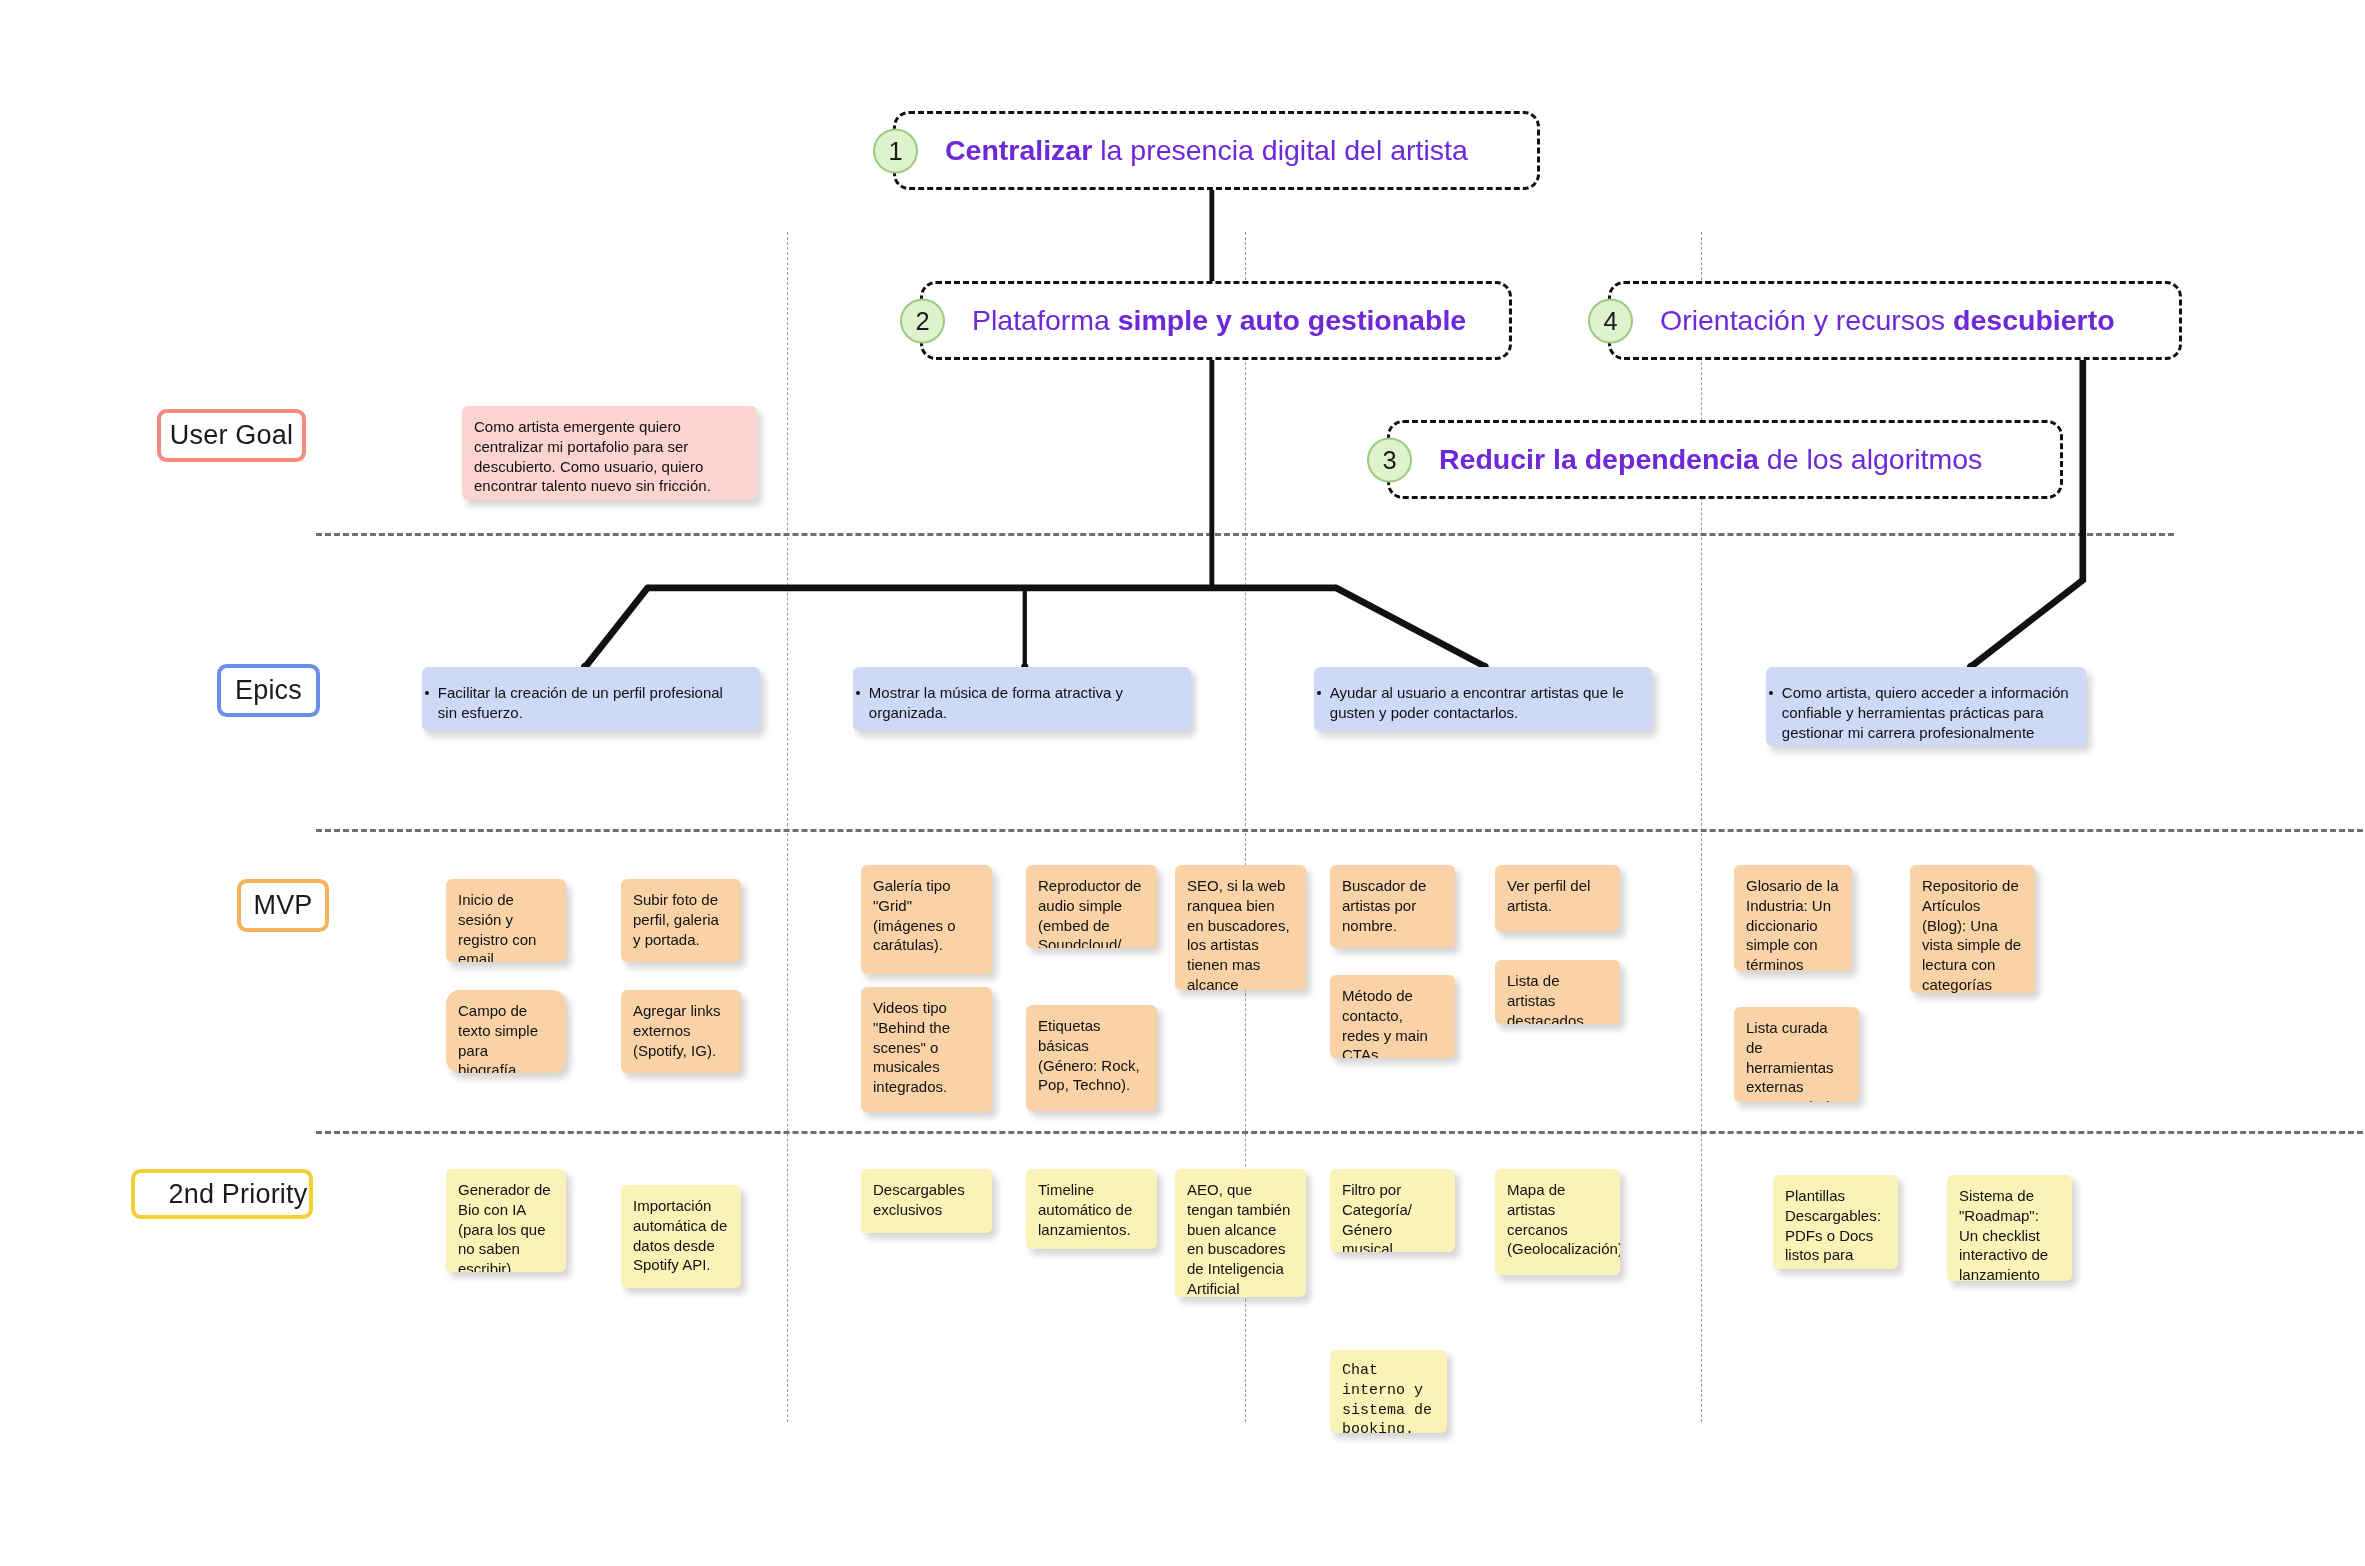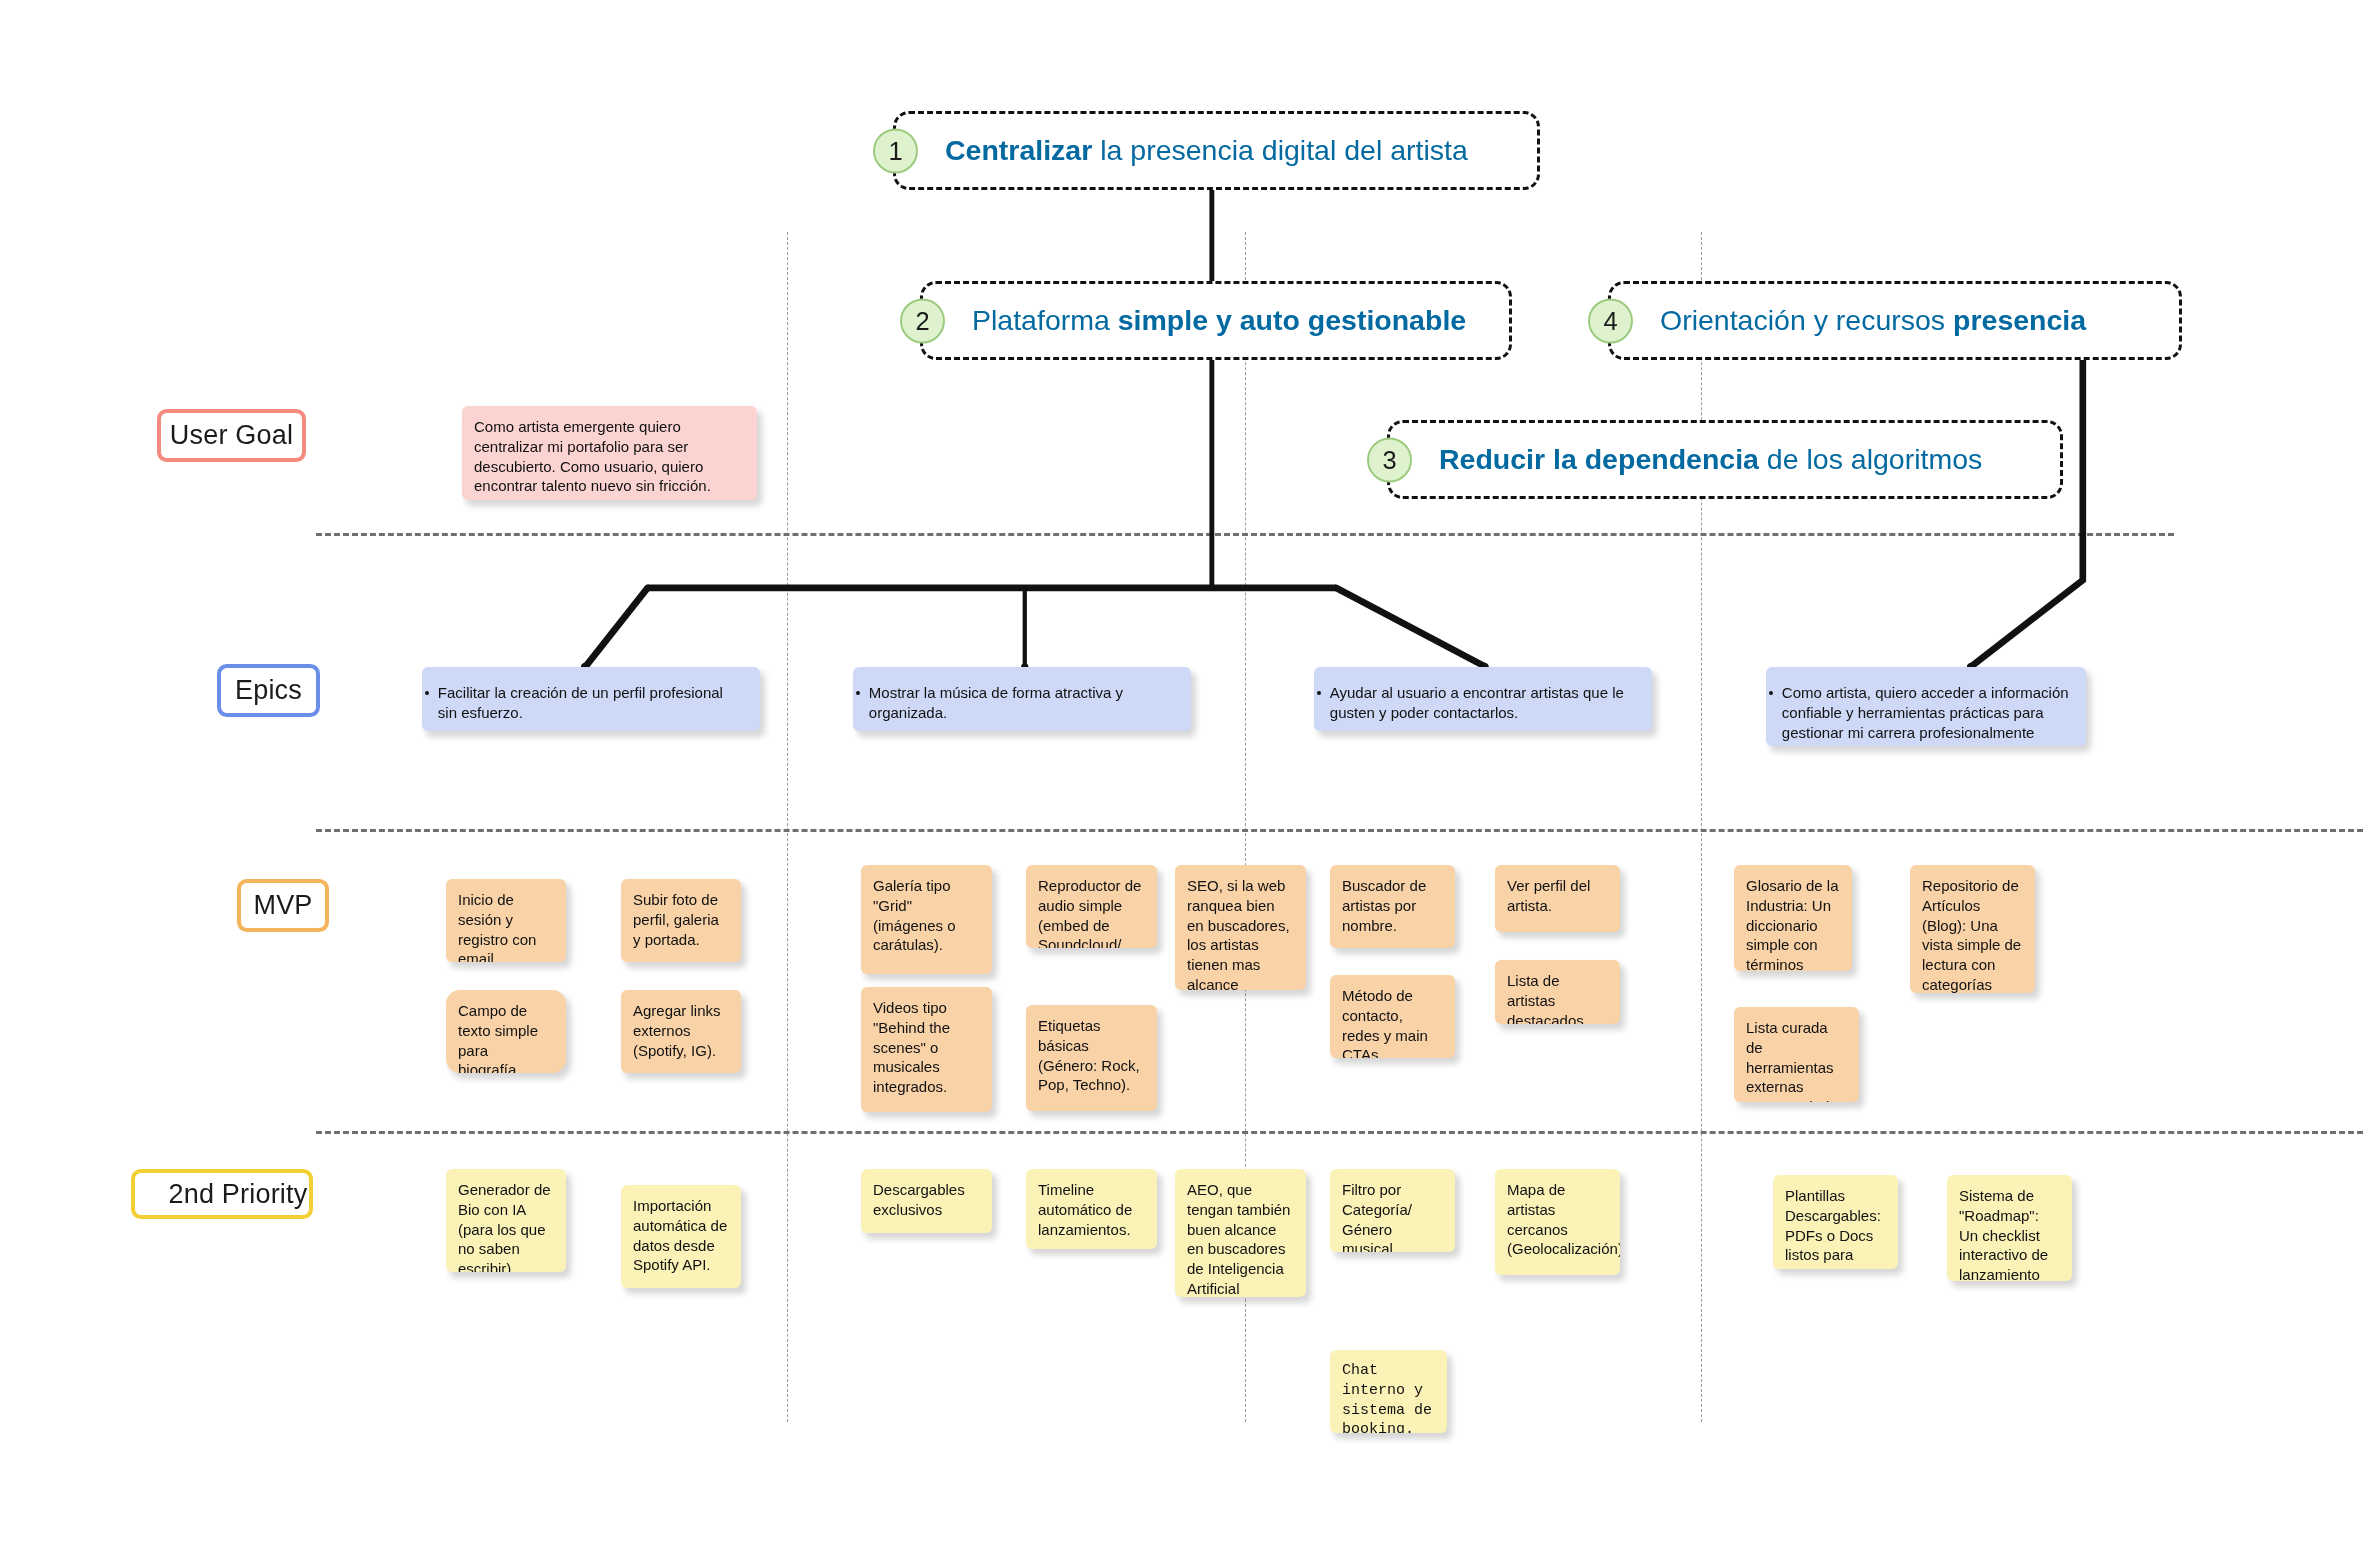--- a/index.html
+++ b/index.html
@@ -53,21 +53,21 @@
     border: 3.6px dashed #111;
     border-radius: 16px;
     box-sizing: border-box;
     background: #ffffff;
     display: flex;
     align-items: center;
   }
   .goal-text {
     font-size: 28.5px;
     line-height: 1.15;
-    color: #0369a1;
+    color: #6d28d9;
     white-space: nowrap;
     padding-left: 49px;
   }
   .goal-text b { font-weight: 700; }
   .goal-badge {
     position: absolute;
     left: -23px;
     top: 50%;
     transform: translateY(-50%);
     width: 45px;
@@ -188,21 +188,21 @@
     <div class="goal-text">
       <span>Plataforma </span><b>simple y auto gestionable</b>
     </div>
   </div>
 
   <div class="goal-node" style="left:1608px; top:281px; width:574px; height:79px;">
     <div class="goal-badge">
       <span>4</span>
     </div>
     <div class="goal-text">
-      <span>Orientación y recursos </span><b>presencia</b>
+      <span>Orientación y recursos </span><b>descubierto</b>
     </div>
   </div>
 
   <div class="goal-node" style="left:1387px; top:420px; width:676px; height:79px;">
     <div class="goal-badge">
       <span>3</span>
     </div>
     <div class="goal-text">
       <b>Reducir la dependencia</b><span> de los algoritmos</span>
     </div>

